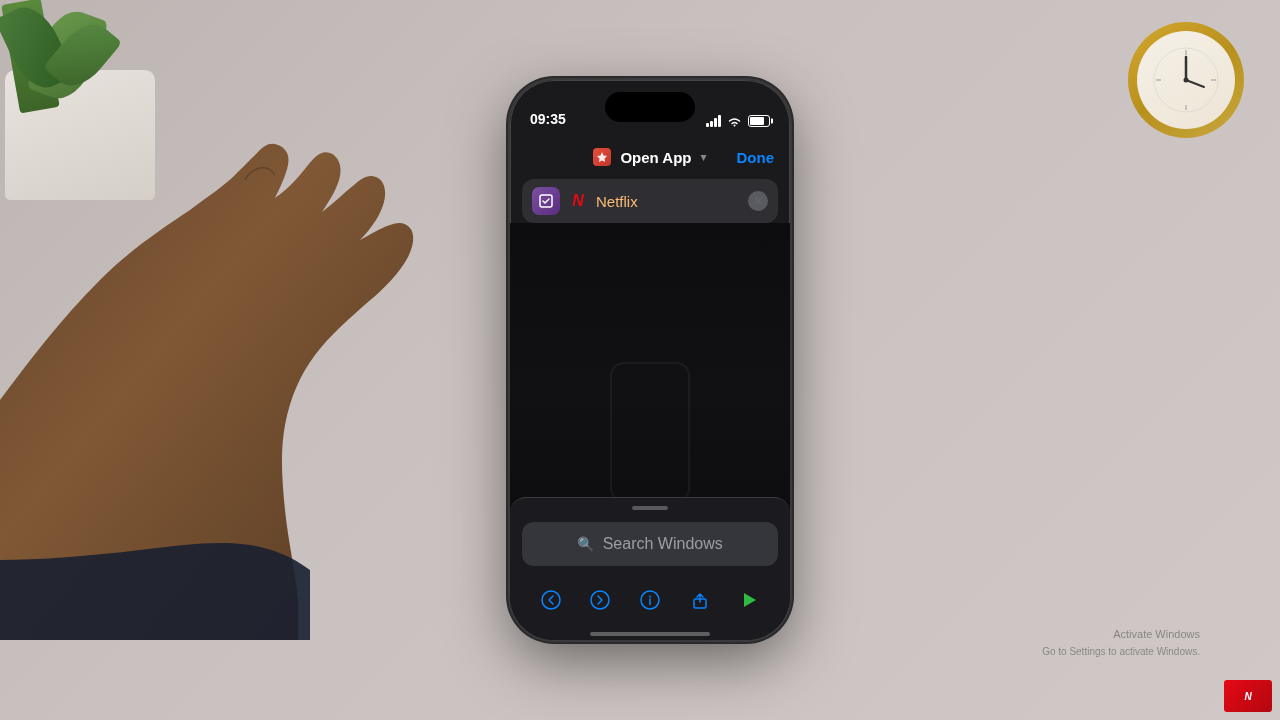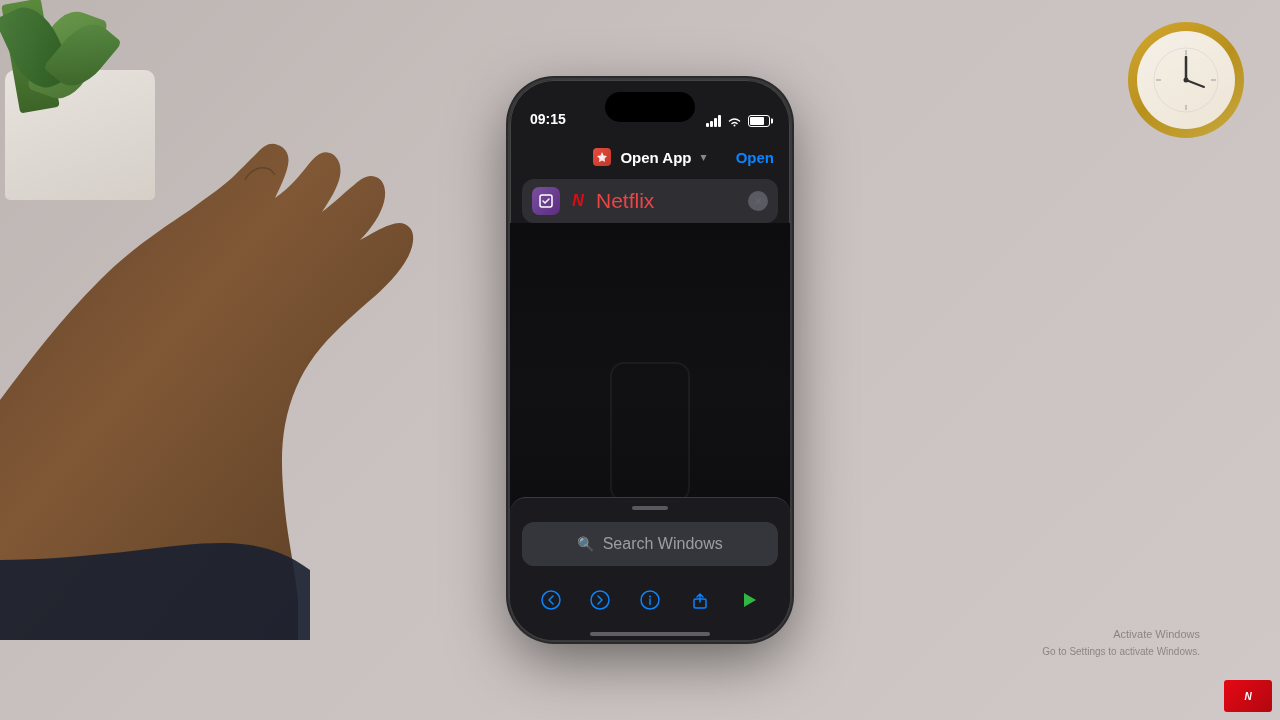--- a/index.html
+++ b/index.html
@@ -260,23 +260,23 @@
     }
 
     .netflix-n {
       color: #e50914;
       font-size: 16px;
       font-weight: 900;
       font-style: italic;
     }
 
     .action-app-name {
-      font-size: 21px;
+      font-size: 15px;
       font-weight: 500;
-      color: #ef4444;
+      color: #fdba74;
       flex: 1;
     }
 
     .action-close {
       width: 20px;
       height: 20px;
       background: rgba(120,120,130,0.6);
       border-radius: 50%;
       display: flex;
       align-items: center;
@@ -498,21 +498,21 @@
     <path d="M 245 100 Q 250 90 260 88 Q 270 86 275 95" fill="none" stroke="rgba(0,0,0,0.2)" stroke-width="1.5"></path>
   </svg>
 </div>
 
 <div class="iphone-wrapper">
   <div class="iphone">
 
     <div class="dynamic-island"></div>
 
     <div class="status-bar">
-      <span class="status-time">09:15</span>
+      <span class="status-time">09:35</span>
       <div class="status-icons">
         <div class="signal-bars">
           <div class="signal-bar" style="height:4px"></div>
           <div class="signal-bar" style="height:6px"></div>
           <div class="signal-bar" style="height:9px"></div>
           <div class="signal-bar" style="height:12px"></div>
         </div>
         <svg width="15" height="11" viewBox="0 0 15 11" style="margin:0 2px">
           <path d="M7.5 9.5 L7.5 9.5" stroke="white" stroke-width="2" stroke-linecap="round"></path>
           <path d="M5 7.5 Q7.5 5.5 10 7.5" fill="none" stroke="white" stroke-width="1.5" stroke-linecap="round"></path>
@@ -528,21 +528,21 @@
       <div class="shortcuts-title">
         <div class="shortcuts-icon">
           <svg width="12" height="12" viewBox="0 0 12 12">
             <path d="M6 1 L7.5 4.5 L11 5 L8.5 7.5 L9 11 L6 9.5 L3 11 L3.5 7.5 L1 5 L4.5 4.5 Z" fill="white" opacity="0.9"></path>
           </svg>
         </div>
         <span class="shortcuts-label">Open App</span>
         <span class="shortcuts-chevron">▾</span>
       </div>
     </div>
-    <div class="done-button">Open</div>
+    <div class="done-button">Done</div>
 
     <div class="action-row">
       <div class="action-icon-wrap">
         <svg width="14" height="14" viewBox="0 0 14 14">
           <rect x="1" y="1" width="12" height="12" rx="2" fill="none" stroke="white" stroke-width="1.5"></rect>
           <path d="M4 7 L6 9 L10 5" stroke="white" stroke-width="1.5" fill="none" stroke-linecap="round"></path>
         </svg>
       </div>
       <div class="netflix-logo-wrap">
         <span class="netflix-n">N</span>

